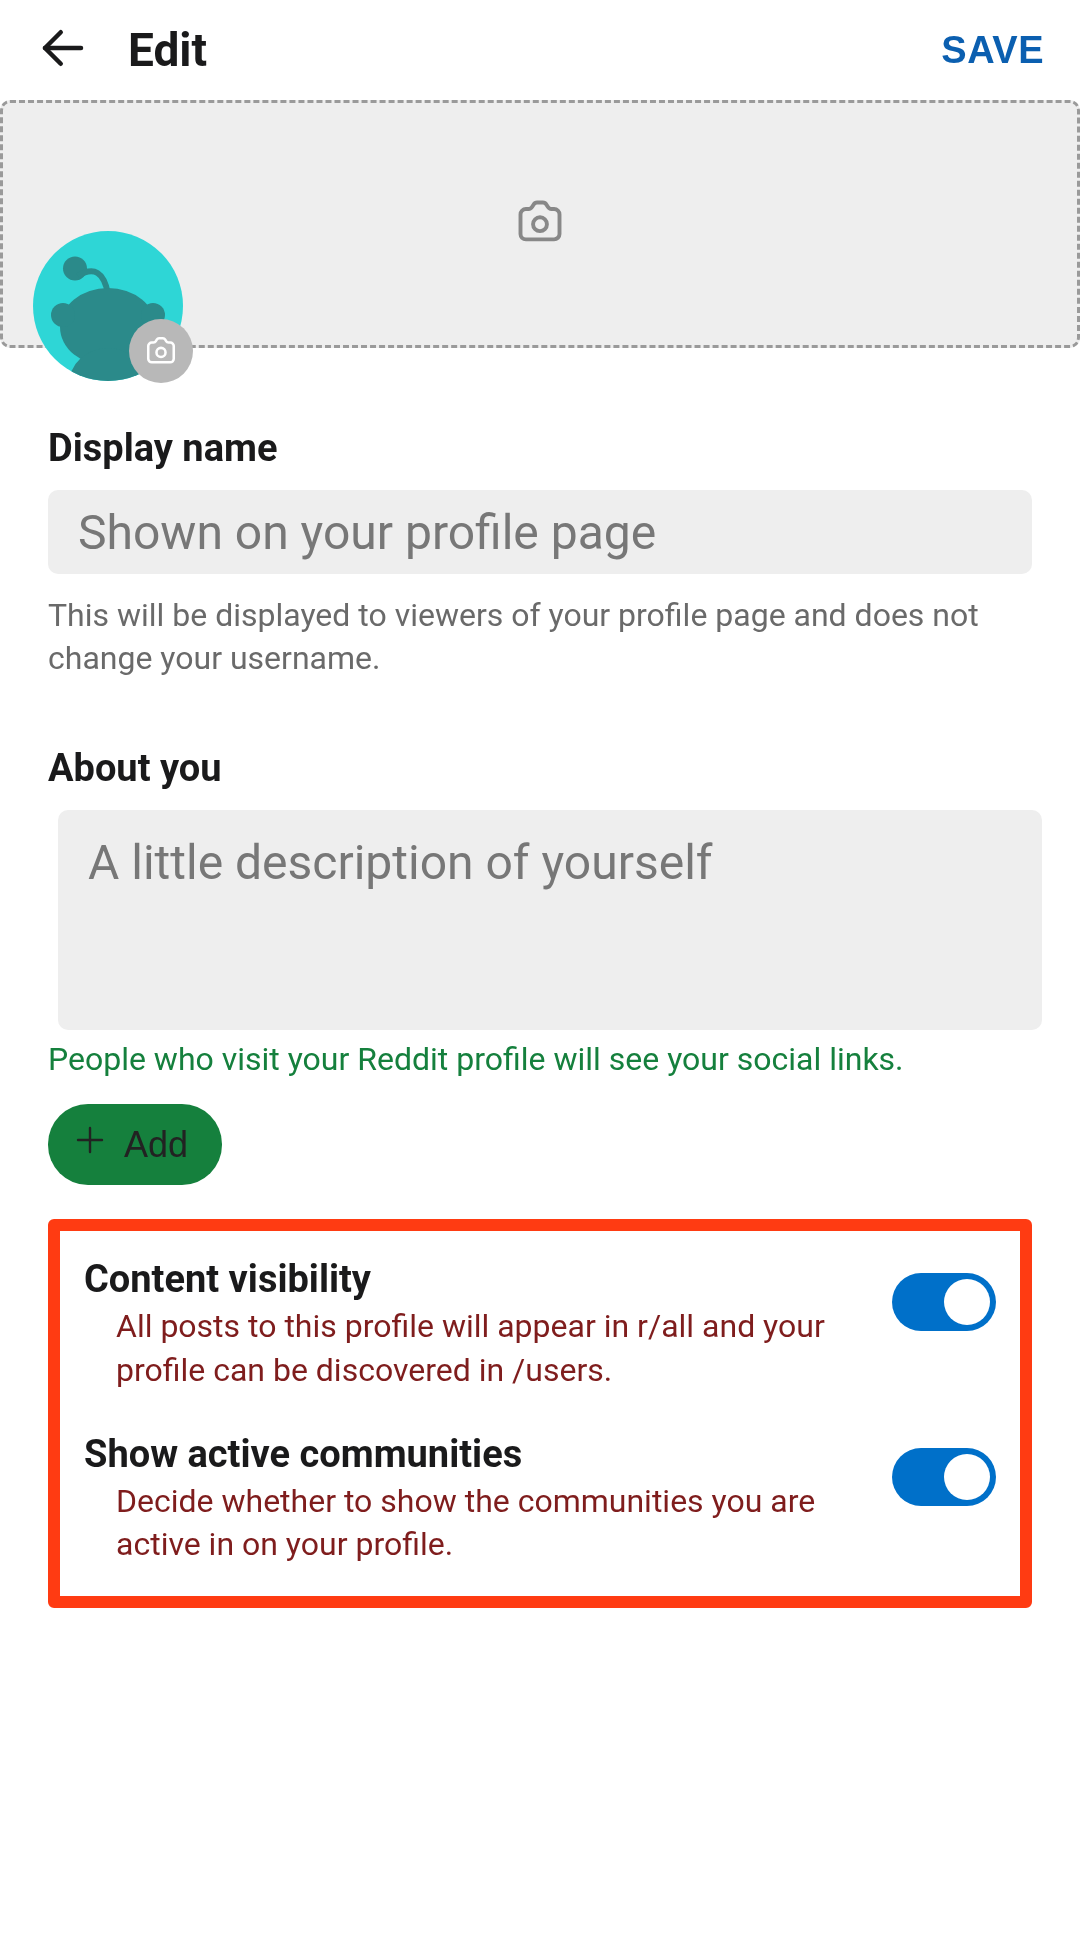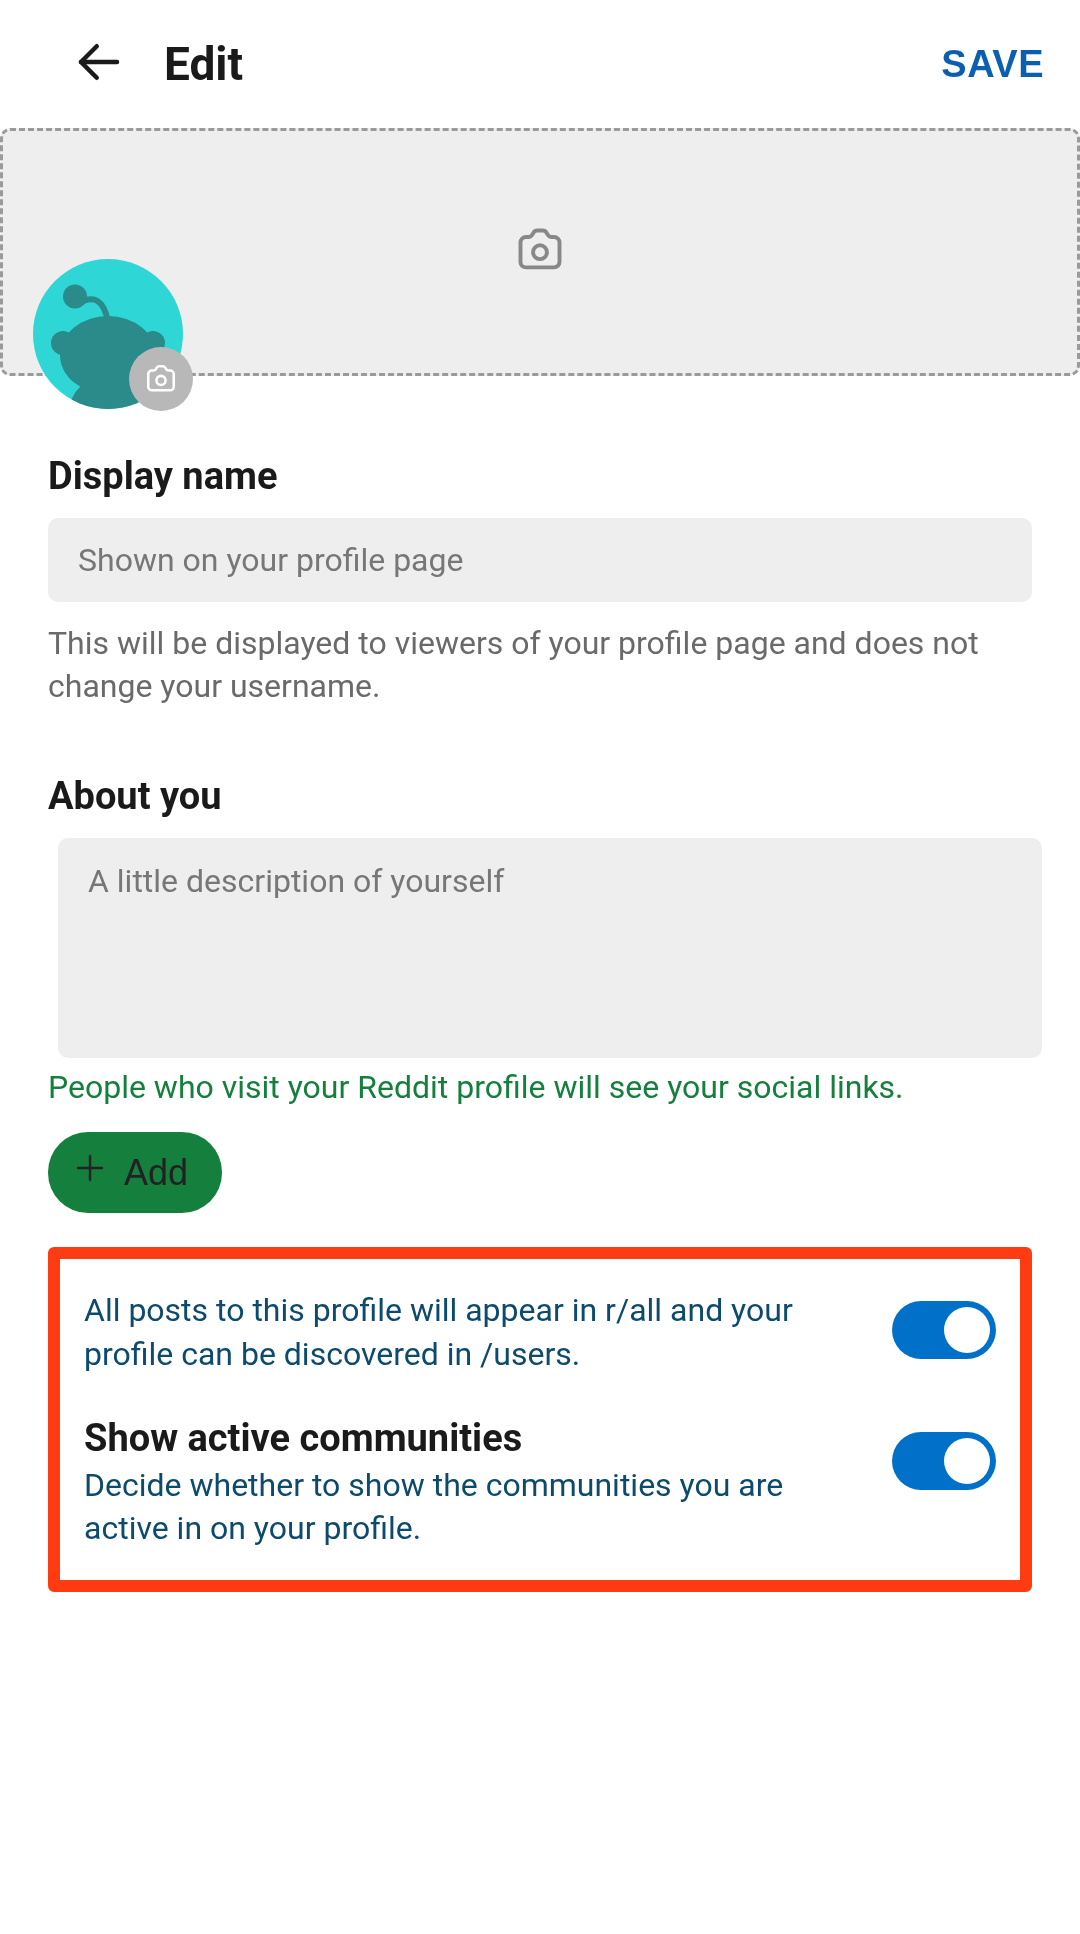--- a/index.html
+++ b/index.html
@@ -10,22 +10,21 @@
     font-family: -apple-system, BlinkMacSystemFont, "Segoe UI", Roboto, Helvetica, Arial, sans-serif;
     color: #1a1a1b;
     overflow: hidden;
   }
 
   
   .header {
     display: flex;
     align-items: center;
     padding: 20px 36px;
-    height: 128px;
-    margin-left: 36px;
+    height: 100px;
   }
   .back-arrow svg { width: 54px; height: 54px; }
   .header-title {
     font-size: 46px;
     font-weight: 700;
     margin-left: 38px;
     flex: 1;
   }
   .save-btn {
     font-size: 38px;
@@ -93,21 +92,21 @@
     margin-bottom: 20px;
   }
   .section-label.first { margin-top: 78px; }
 
   .input-box,
   .textarea-box {
     width: 100%;
     background: #eeeeee;
     border: none;
     border-radius: 10px;
-    font-size: 32px;
+    font-size: 48px;
     color: #1a1a1b;
     padding: 24px 30px;
     font-family: inherit;
   }
   .input-box::placeholder,
   .textarea-box::placeholder {
     color: #777;
   }
   .input-box { height: 84px; }
   .textarea-box { height: 220px; resize: none; margin-left: 10px; }
@@ -158,23 +157,24 @@
     gap: 24px;
   }
   .toggle-row + .toggle-row { margin-top: 40px; }
   .toggle-text { flex: 1; }
   .toggle-title {
     font-size: 38px;
     font-weight: 700;
   }
   .toggle-desc {
     font-size: 32px;
-    color: #0c4a6e;
+    color: #7f1d1d;
     margin-top: 4px;
     line-height: 1.35;
+    margin-left: 32px;
   }
   .switch {
     width: 104px;
     height: 58px;
     background: #0070c9;
     border-radius: 40px;
     position: relative;
     flex-shrink: 0;
     margin-top: 16px;
     cursor: pointer;
@@ -258,20 +258,21 @@
       </svg>
     </span>
     <span>Add</span>
   </button>
 
   
   <div class="highlight-box">
 
     <div class="toggle-row">
       <div class="toggle-text">
+        <div class="toggle-title">Content visibility</div>
         <div class="toggle-desc">All posts to this profile will appear in r/all and your profile can be discovered in /users.</div>
       </div>
       <div class="switch">
         <div class="knob"></div>
       </div>
     </div>
 
     <div class="toggle-row">
       <div class="toggle-text">
         <div class="toggle-title">Show active communities</div>

